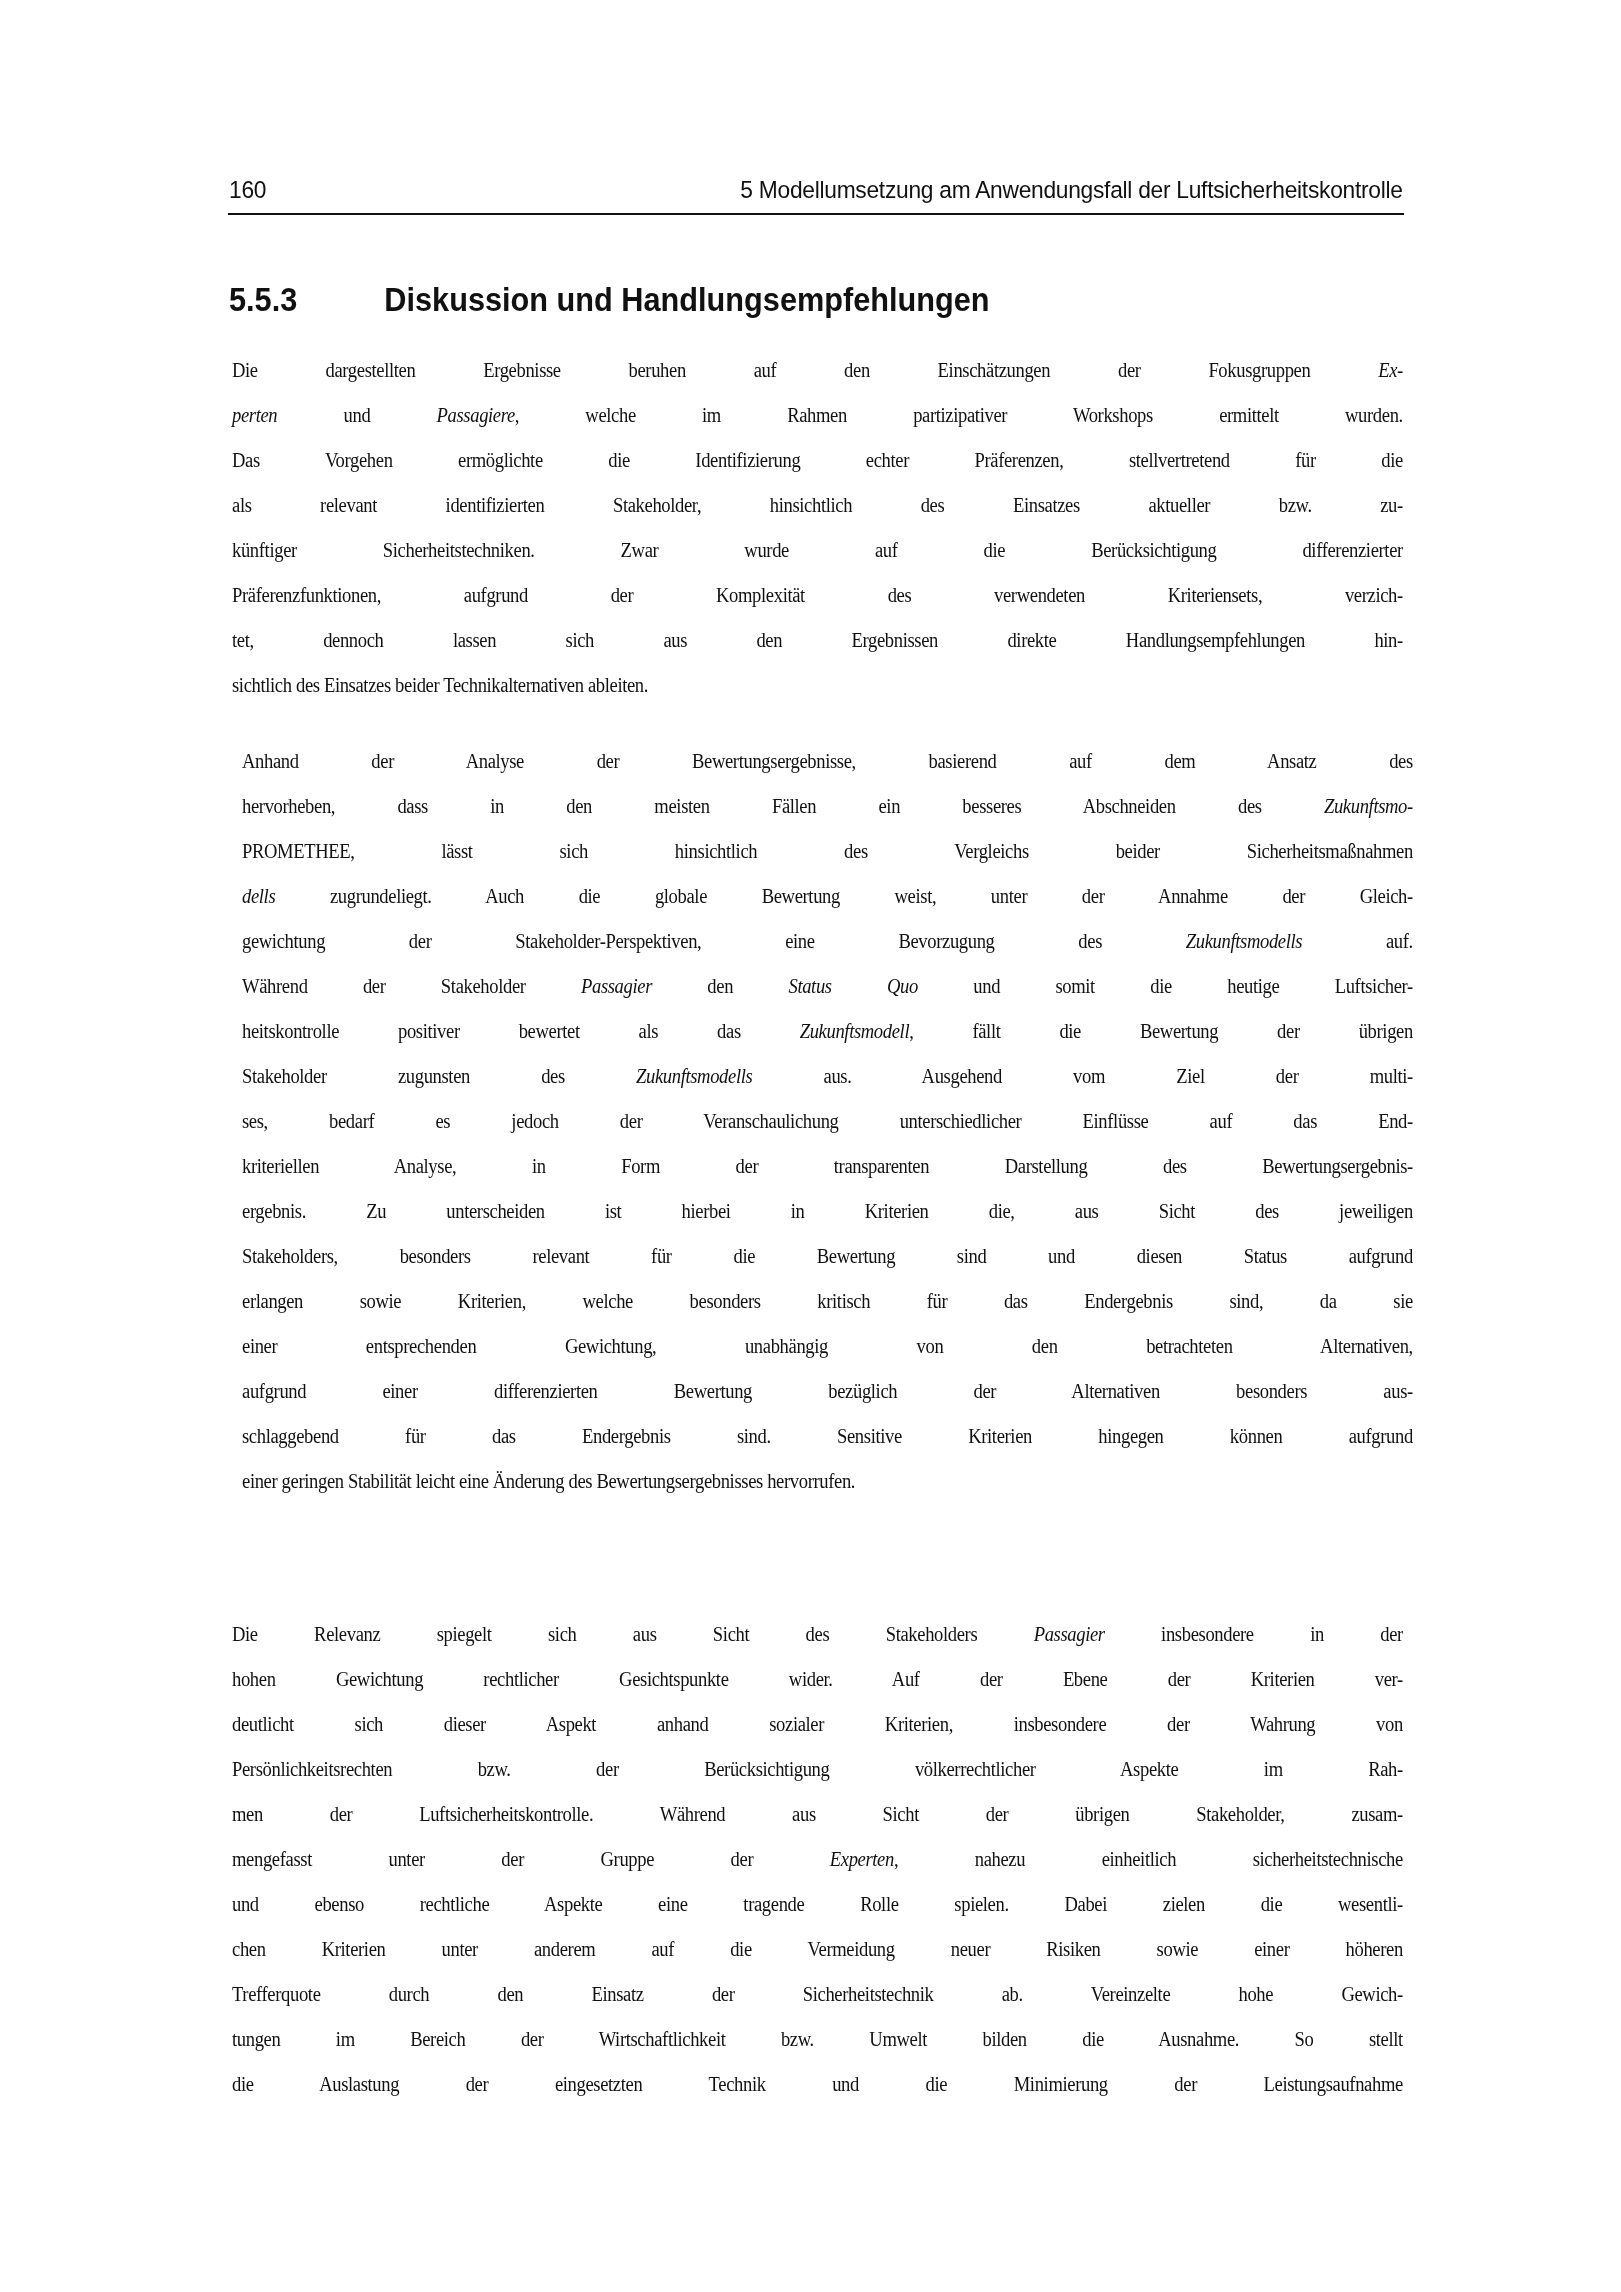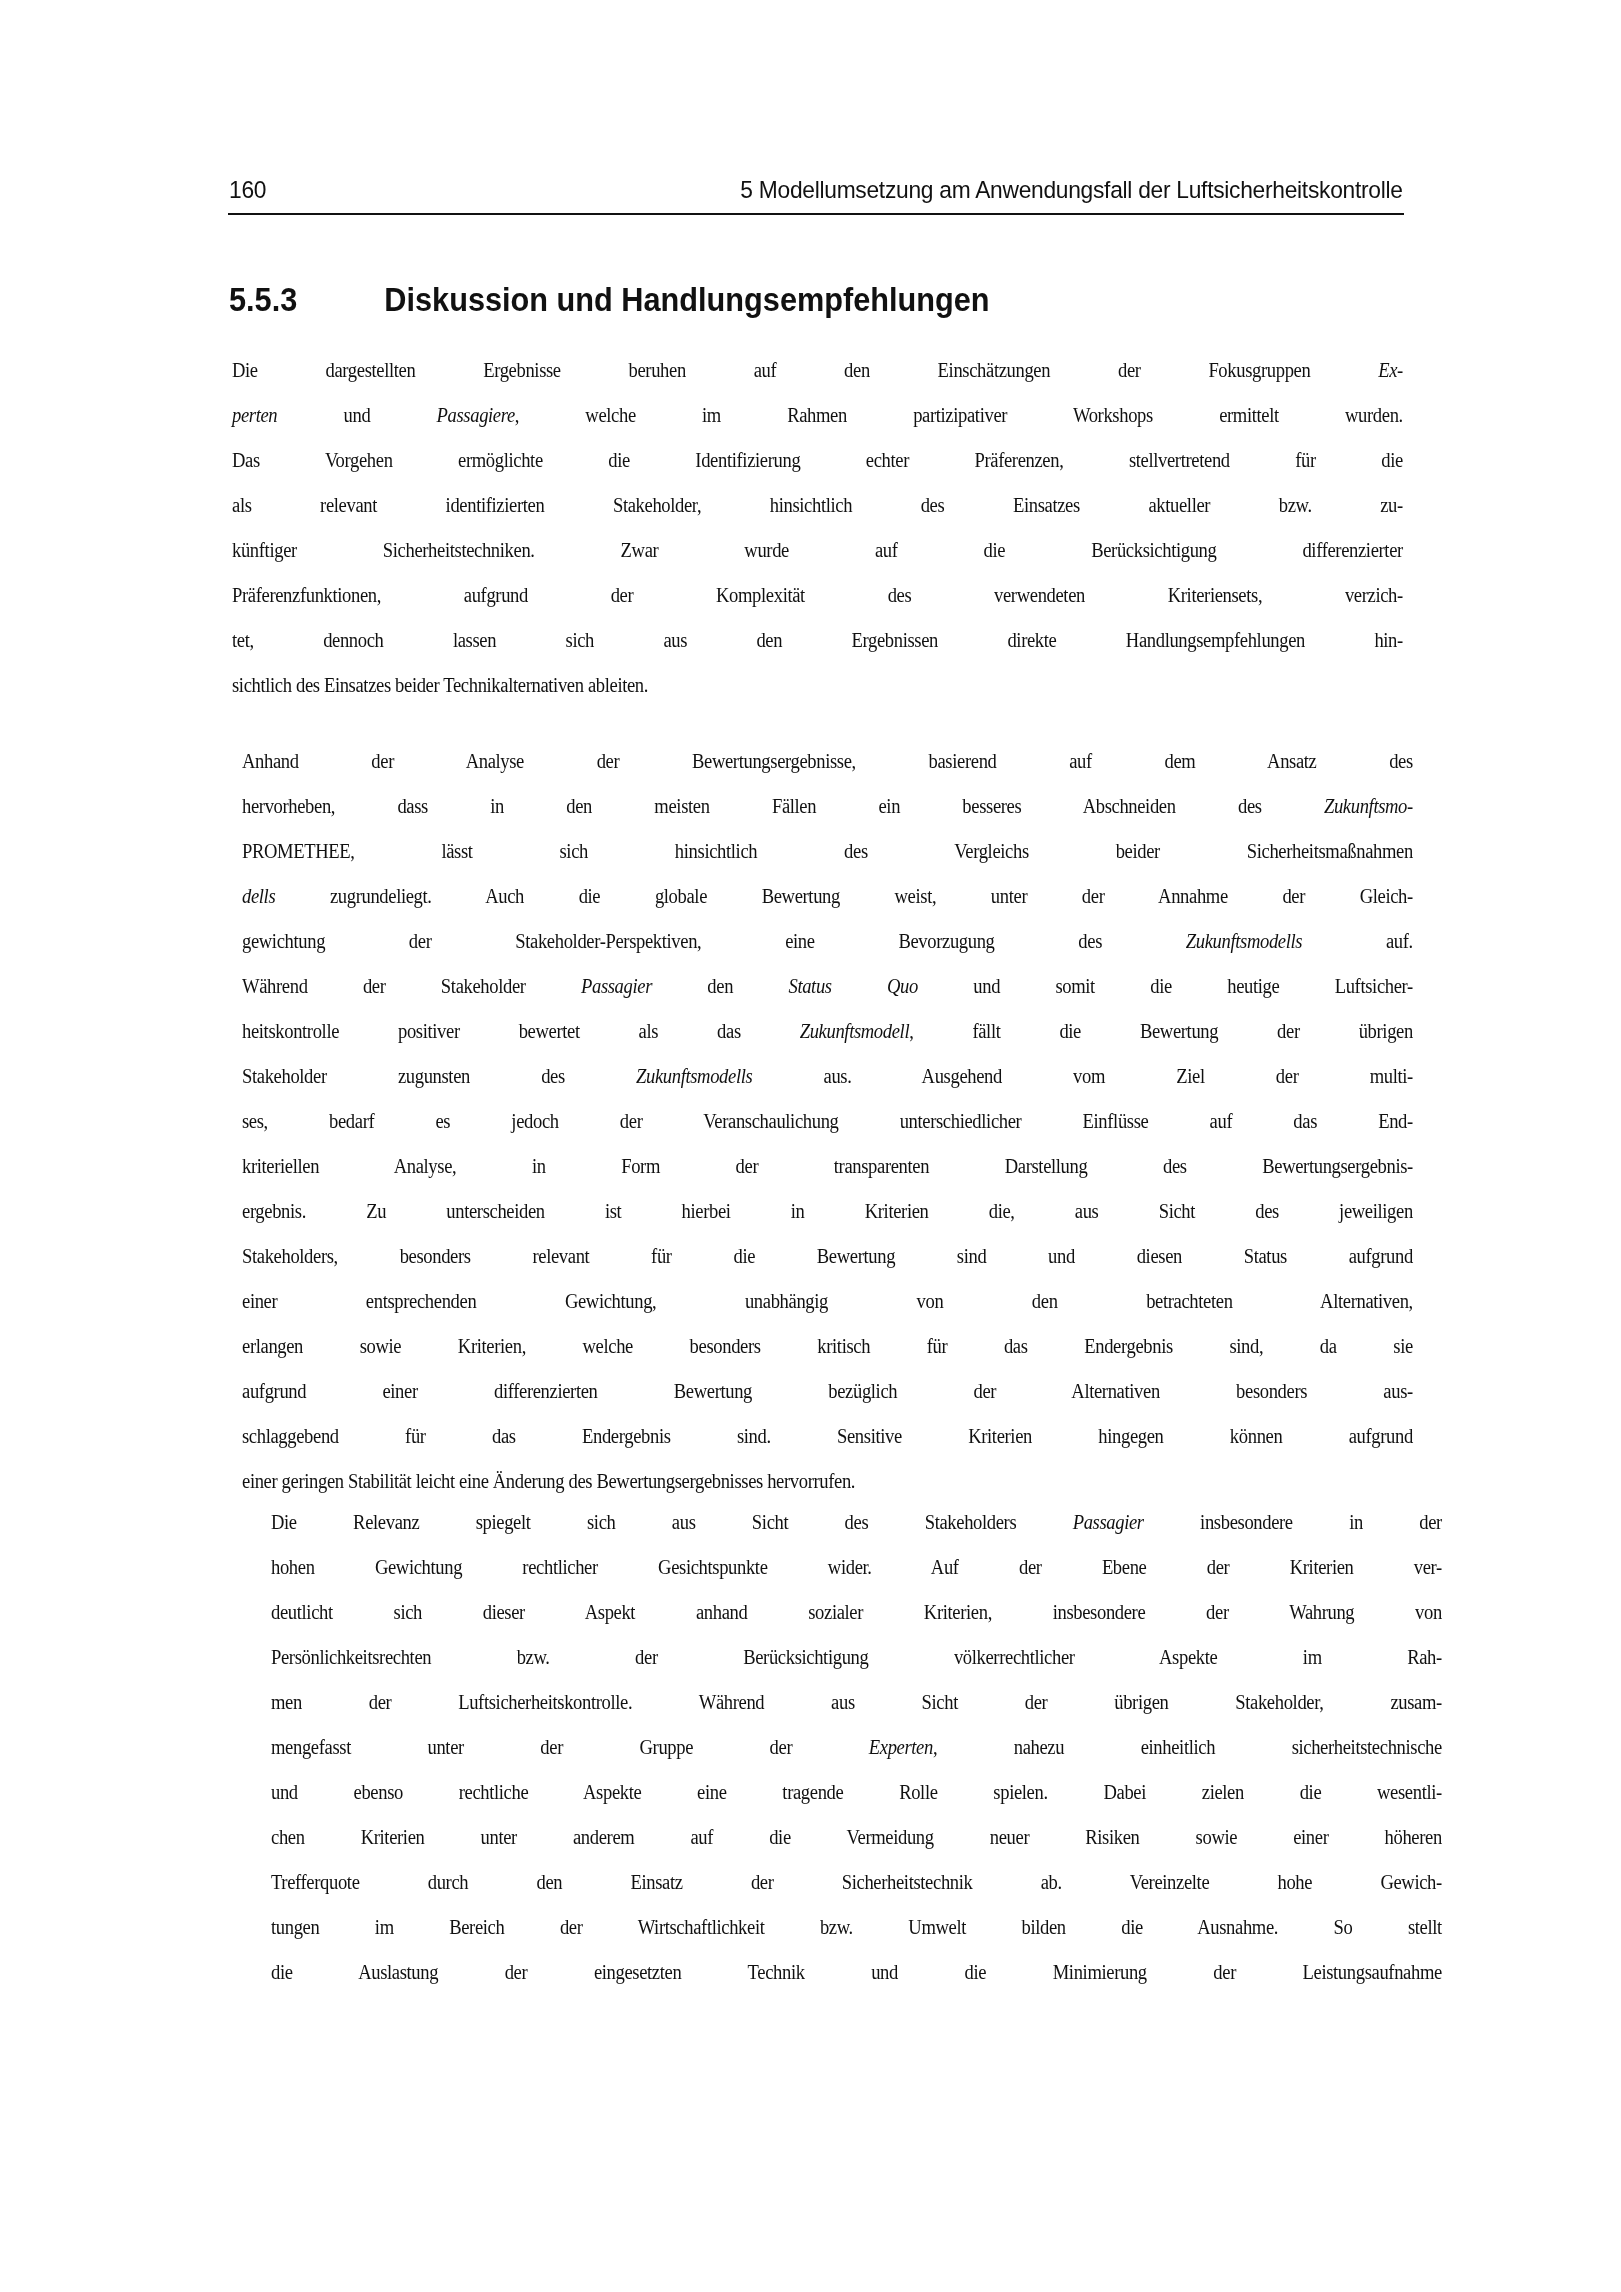--- a/index.html
+++ b/index.html
@@ -18,21 +18,21 @@
   .body { position: absolute; left: 232px; width: 1171px; }
   .line { display: block; height: 45px; line-height: 45px; font-size: 20px; white-space: nowrap;
           text-align: justify; text-align-last: justify; letter-spacing: -0.4px; font-family: Liberation Serif, serif; }
   .line.last { text-align-last: left; }
   .line .inner { display: inline-block; width: 1259px; transform: scaleX(0.93); transform-origin: left center;
           text-align: justify; text-align-last: justify; white-space: normal; }
   .line.last .inner { text-align-last: left; }
   em { font-style: italic; }
   #p1 { top: 348px; }
   #p2 { top: 739px; margin-left: 10px; }
-  #p3 { top: 1500px; margin-left: 39px; }
+  #p3 { top: 1612px; }
 </style>
 </head>
 <body>
 
 <div class="page">
   <div class="running-header">
     <span class="page-number">160</span>
     <span class="chapter-title">5 Modellumsetzung am Anwendungsfall der Luftsicherheitskontrolle</span>
   </div>
   <div class="header-rule"></div>
@@ -57,22 +57,22 @@
       <span class="line"><span class="inner"><span>PROMETHEE, lässt sich hinsichtlich des Vergleichs beider Sicherheitsmaßnahmen</span></span></span>
       <span class="line"><span class="inner"><em>dells</em><span> zugrundeliegt. Auch die globale Bewertung weist, unter der Annahme der Gleich-</span></span></span>
       <span class="line"><span class="inner"><span>gewichtung der Stakeholder-Perspektiven, eine Bevorzugung des </span><em>Zukunftsmodells</em><span> auf.</span></span></span>
       <span class="line"><span class="inner"><span>Während der Stakeholder </span><em>Passagier</em><span> den </span><em>Status Quo</em><span> und somit die heutige Luftsicher-</span></span></span>
       <span class="line"><span class="inner"><span>heitskontrolle positiver bewertet als das </span><em>Zukunftsmodell</em><span>, fällt die Bewertung der übrigen</span></span></span>
       <span class="line"><span class="inner"><span>Stakeholder zugunsten des </span><em>Zukunftsmodells</em><span> aus. Ausgehend vom Ziel der multi-</span></span></span>
       <span class="line"><span class="inner"><span>ses, bedarf es jedoch der Veranschaulichung unterschiedlicher Einflüsse auf das End-</span></span></span>
       <span class="line"><span class="inner"><span>kriteriellen Analyse, in Form der transparenten Darstellung des Bewertungsergebnis-</span></span></span>
       <span class="line"><span class="inner"><span>ergebnis. Zu unterscheiden ist hierbei in Kriterien die, aus Sicht des jeweiligen</span></span></span>
       <span class="line"><span class="inner"><span>Stakeholders, besonders relevant für die Bewertung sind und diesen Status aufgrund</span></span></span>
+      <span class="line"><span class="inner"><span>erlangen sowie Kriterien, welche besonders kritisch für das Endergebnis sind, da sie</span></span></span>
       <span class="line"><span class="inner"><span>einer entsprechenden Gewichtung, unabhängig von den betrachteten Alternativen,</span></span></span>
-      <span class="line"><span class="inner"><span>erlangen sowie Kriterien, welche besonders kritisch für das Endergebnis sind, da sie</span></span></span>
       <span class="line"><span class="inner"><span>aufgrund einer differenzierten Bewertung bezüglich der Alternativen besonders aus-</span></span></span>
       <span class="line"><span class="inner"><span>schlaggebend für das Endergebnis sind. Sensitive Kriterien hingegen können aufgrund</span></span></span>
       <span class="line last"><span class="inner"><span>einer geringen Stabilität leicht eine Änderung des Bewertungsergebnisses hervorrufen.</span></span></span>
     </div>
   <div class="body" id="p3">
       <span class="line"><span class="inner"><span>Die Relevanz spiegelt sich aus Sicht des Stakeholders </span><em>Passagier</em><span> insbesondere in der</span></span></span>
       <span class="line"><span class="inner"><span>hohen Gewichtung rechtlicher Gesichtspunkte wider. Auf der Ebene der Kriterien ver-</span></span></span>
       <span class="line"><span class="inner"><span>deutlicht sich dieser Aspekt anhand sozialer Kriterien, insbesondere der Wahrung von</span></span></span>
       <span class="line"><span class="inner"><span>Persönlichkeitsrechten bzw. der Berücksichtigung völkerrechtlicher Aspekte im Rah-</span></span></span>
       <span class="line"><span class="inner"><span>men der Luftsicherheitskontrolle. Während aus Sicht der übrigen Stakeholder, zusam-</span></span></span>

